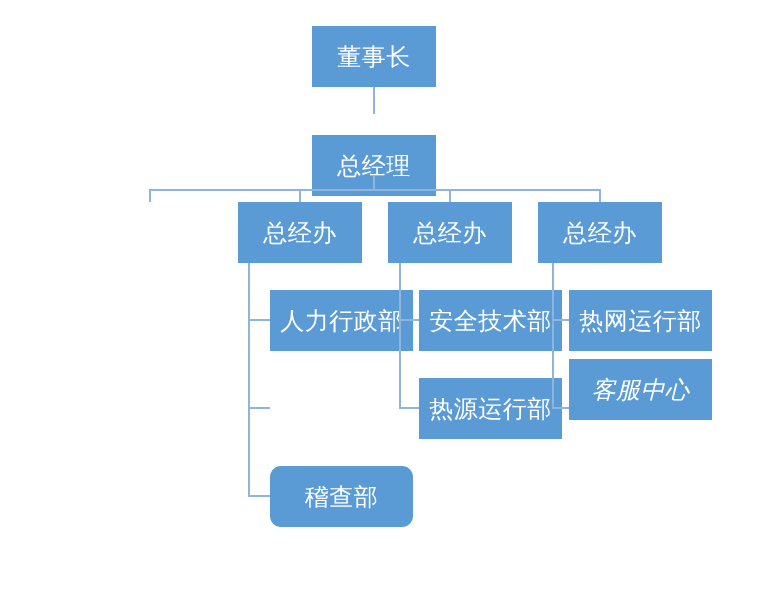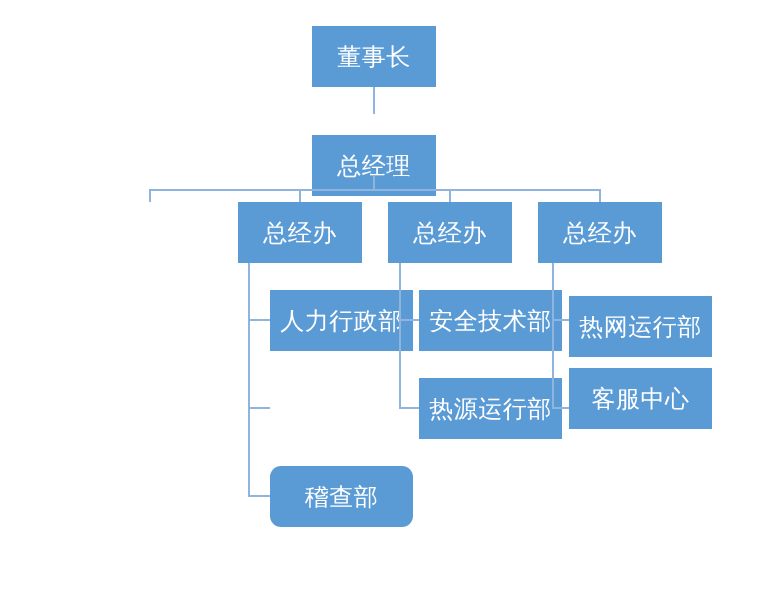--- a/index.html
+++ b/index.html
@@ -79,16 +79,16 @@
   <div class="line hline" style="left:399px; top:319px; width:20px;"></div>
   <div class="line hline" style="left:399px; top:407px; width:20px;"></div>
 
   <div class="node sub" style="left:419px; top:290px;">安全技术部</div>
   <div class="node sub" style="left:419px; top:378px;text-align:center;">热源运行部</div>
 
   <div class="line vline" style="left:552px; top:263px; height:146px;"></div>
   <div class="line hline" style="left:552px; top:319px; width:17px;"></div>
   <div class="line hline" style="left:552px; top:407px; width:17px;"></div>
 
-  <div class="node sub" style="left:569px; top:296px;">热网运行部</div>
-  <div class="node sub" style="left:569px; top:368px;">客服中心</div>
+  <div class="node sub" style="left:569px; top:290px;">热网运行部</div>
+  <div class="node sub" style="left:569px; top:359px;font-style:italic;">客服中心</div>
 
 </div>
 
 </body></html>

